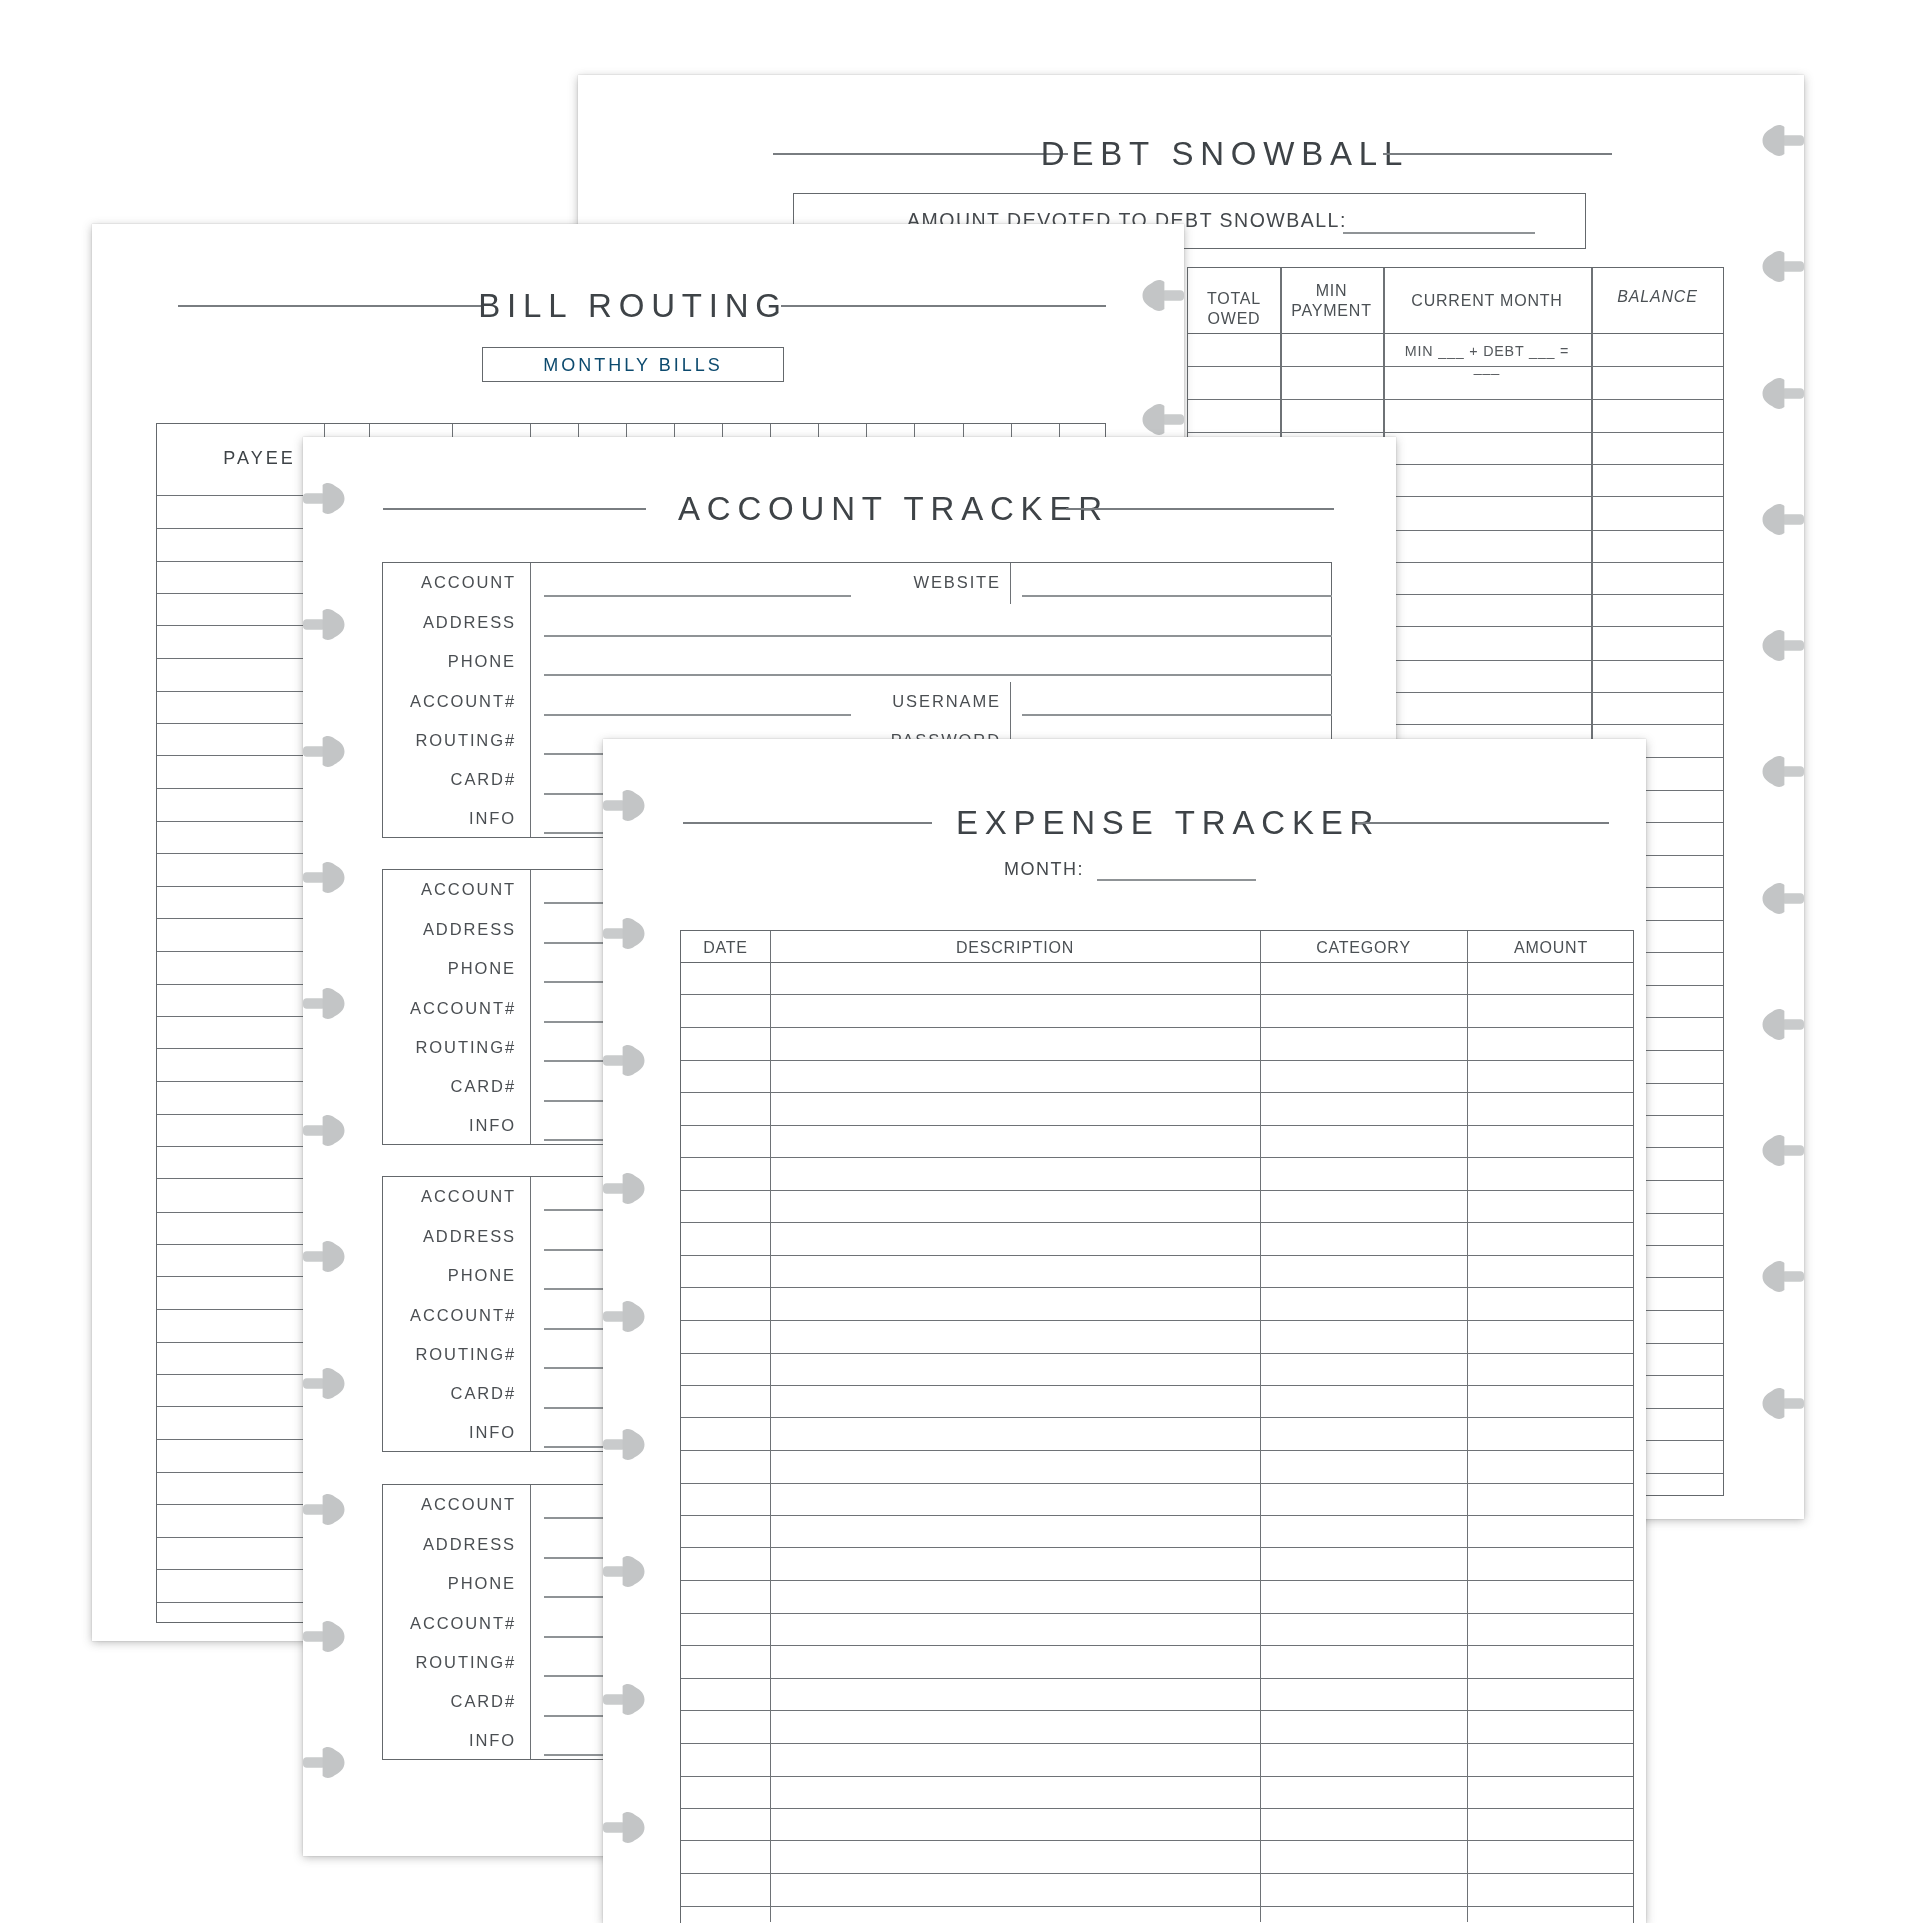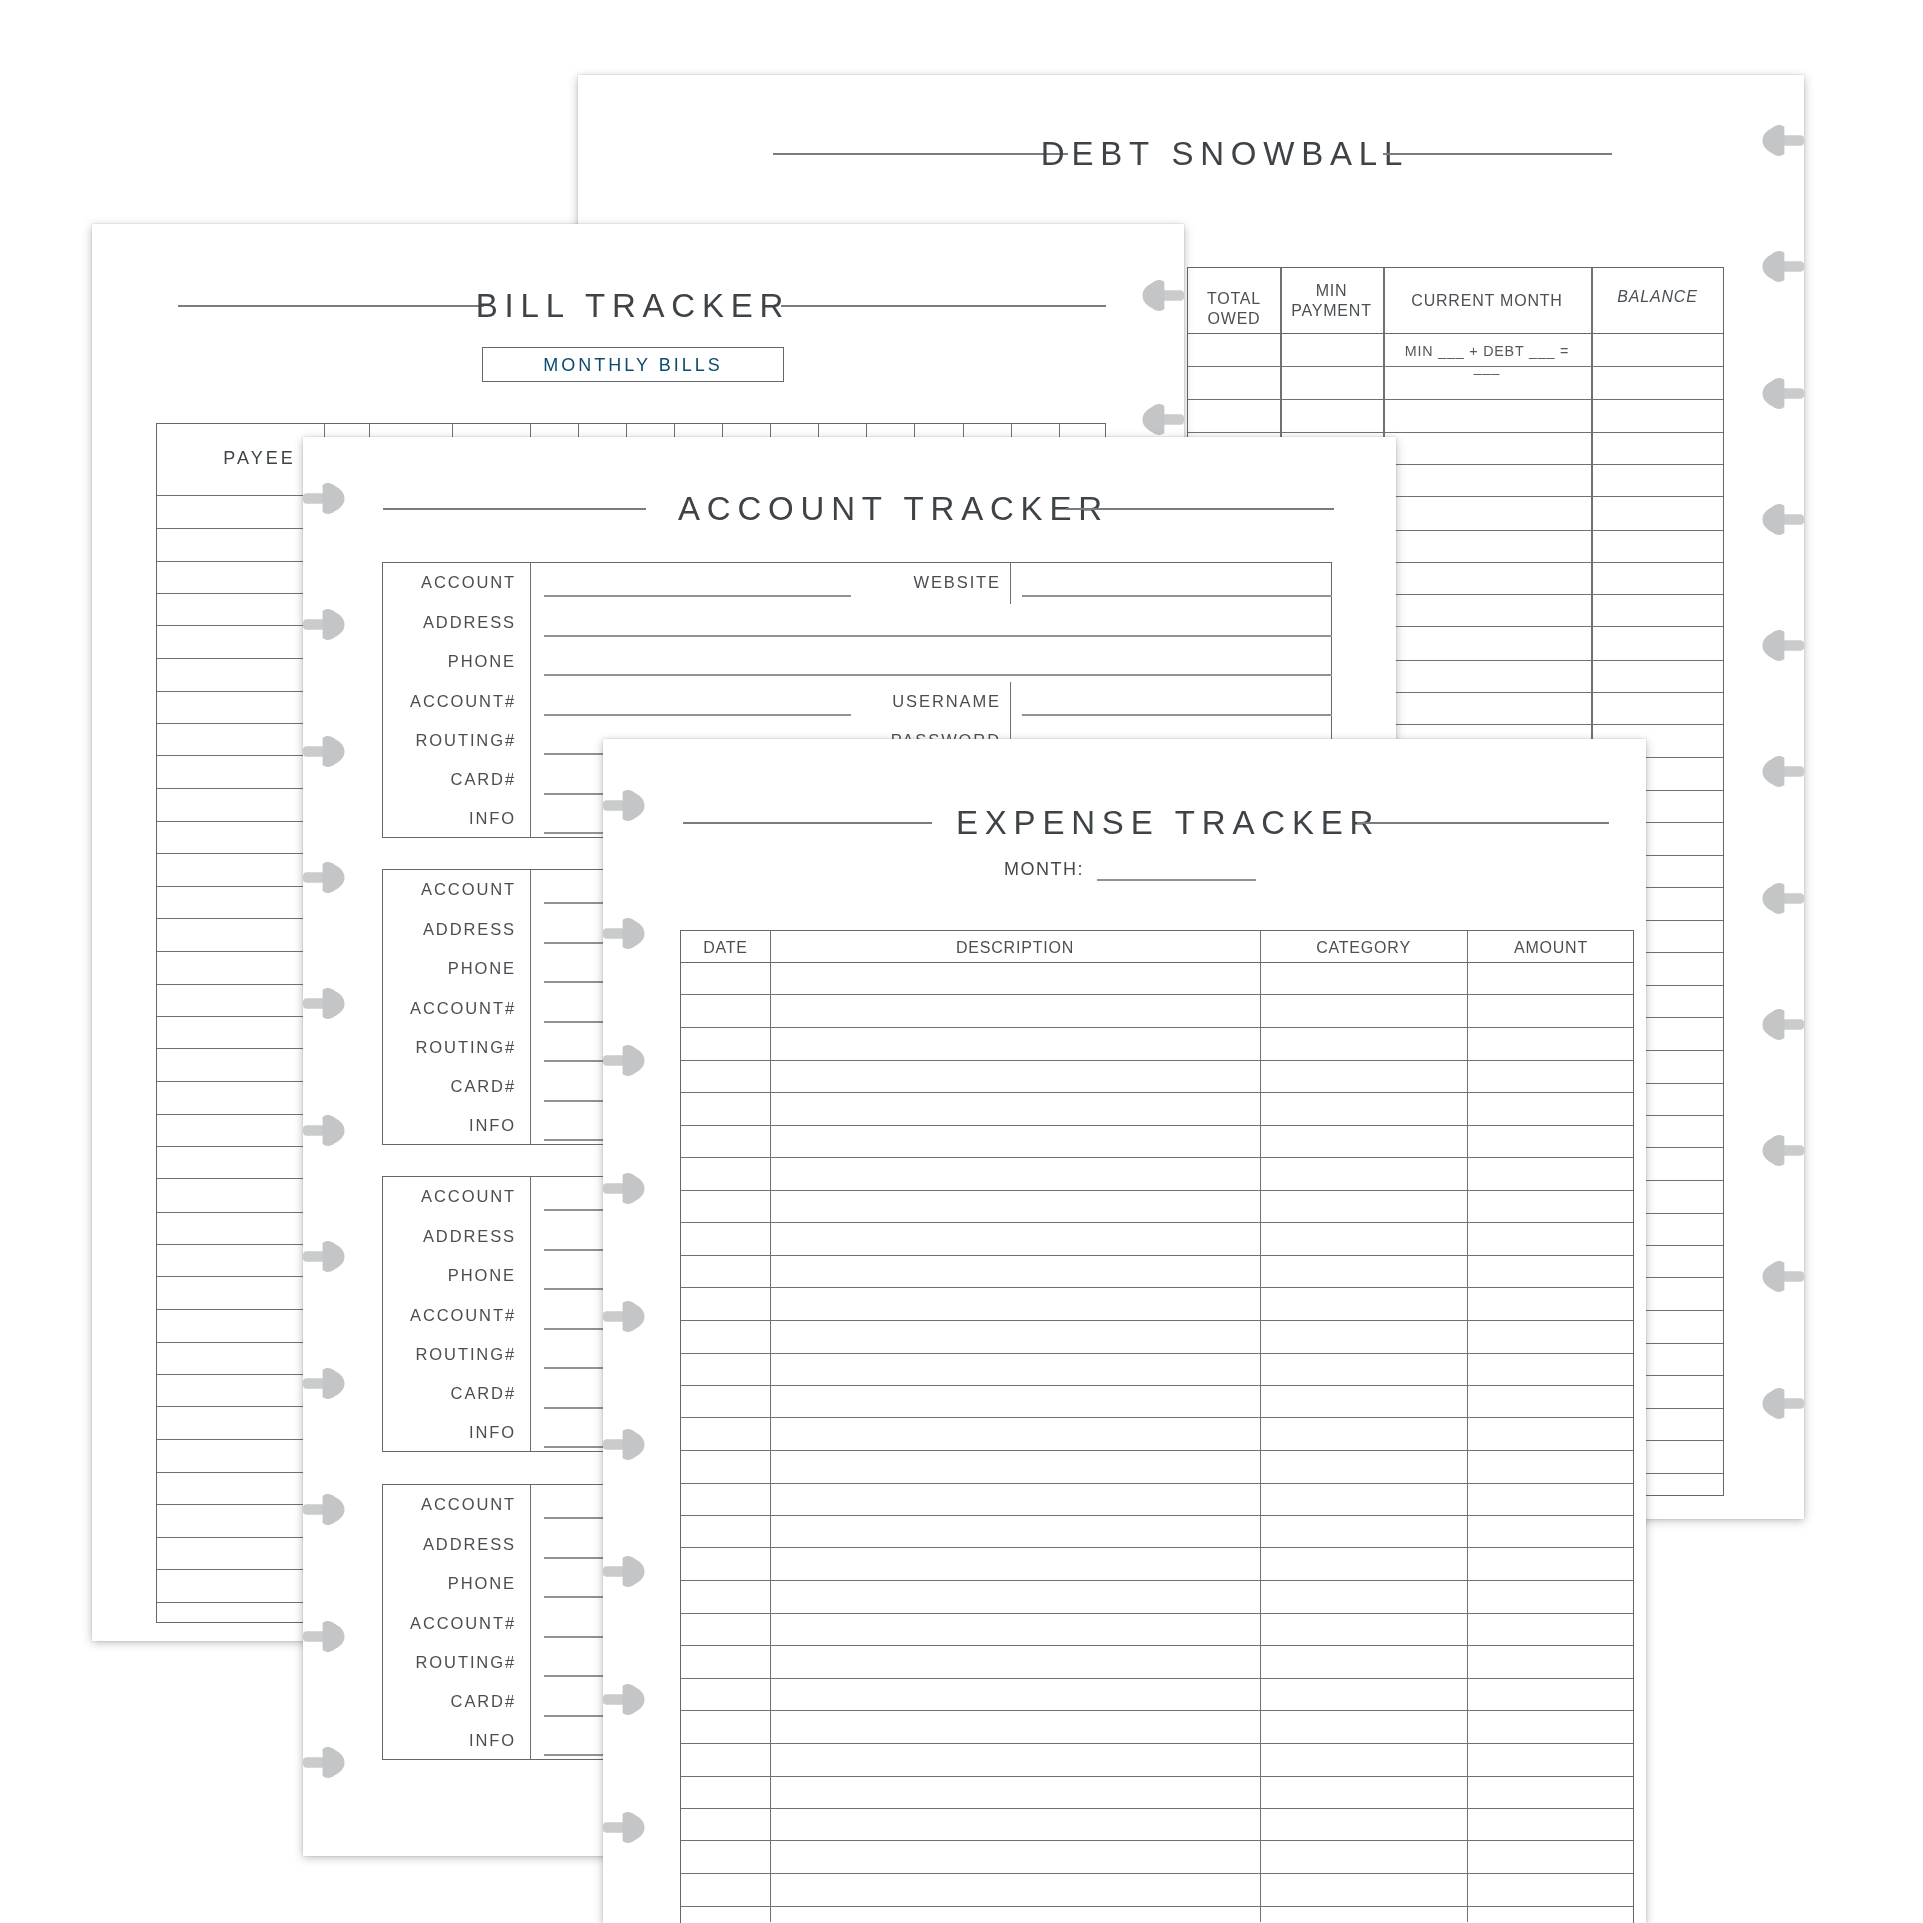--- a/index.html
+++ b/index.html
@@ -18,20 +18,24 @@
            text-align:center;line-height:1.25;}
 </style>
 </head>
 <body>
 
 <div class="page" id="page-debt" style="left:578px;top:75px;width:1226px;height:1444px;z-index:1;">
   <div class="hline" style="left:195px;top:78px;width:295px;"></div>
   <div class="page-title" style="left:459px;top:60px;width:376px;">DEBT SNOWBALL</div>
   <div class="hline" style="left:805px;top:78px;width:229px;"></div>
 
+  <div class="boxed" style="left:215px;top:118px;width:793px;height:56px;">
+    <div class="abs" style="left:113px;top:15px;font-size:19.5px;letter-spacing:1.5px;color:#44484c;">AMOUNT DEVOTED TO DEBT SNOWBALL:</div>
+    <div class="ansline" style="left:549px;top:38px;width:192px;"></div>
+  </div>
 
   <div class="boxed" id="debt-table" style="left:609px;top:192px;width:537px;height:1229px;">
     <div class="abs" style="left:0;top:0;right:0;height:65px;border-bottom:1.5px solid #64686c;"></div>
     <div class="vline" style="left:92px;top:0;height:1226px;"></div>
     <div class="vline" style="left:195px;top:0;height:1226px;"></div>
     <div class="vline" style="left:403px;top:0;height:1226px;"></div>
     <div class="colhead" style="left:7.5px;top:21px;width:77px;">TOTAL OWED</div>
     <div class="colhead" style="left:102px;top:12.8px;width:83px;">MIN PAYMENT</div>
     <div class="colhead" style="left:203px;top:22.5px;width:192px;">CURRENT MONTH</div>
     <div class="colhead" style="left:410px;top:19px;width:119px;font-style:italic;">BALANCE</div>
@@ -139,21 +143,21 @@
         <div style="transform:scaleX(-1);width:43px;height:35px;"><svg width="43" height="35" viewBox="0 0 57 46" xmlns="http://www.w3.org/2000/svg">
             <rect x="0" y="16" width="30" height="14" rx="5" fill="#c9cbcc"></rect>
             <path d="M26 5 C31 1 37 2 42 6 C51 11 55 16 55 23 C55 30 51 35 42 40 C37 44 31 45 26 41 Z" fill="#c3c5c6"></path>
           </svg></div>
       </div>
     </div>
 </div>
 
 <div class="page" id="page-bill" style="left:92px;top:224px;width:1092px;height:1417px;z-index:2;">
   <div class="hline" style="left:86px;top:81px;width:306px;"></div>
-  <div class="page-title" style="left:353px;top:63px;width:376px;">BILL TRACKER</div>
+  <div class="page-title" style="left:353px;top:63px;width:376px;">BILL ROUTING</div>
   <div class="hline" style="left:689px;top:81px;width:325px;"></div>
 
   <div class="boxed" style="left:390px;top:123px;width:302px;height:35px;">
     <div class="abs" style="left:0;top:6.8px;width:100%;text-align:center;font-size:18px;letter-spacing:3px;color:#0c4a6e;">MONTHLY BILLS</div>
   </div>
 
   <div class="boxed" id="bill-table" style="left:64px;top:199px;width:950px;height:1200px;border-width:1.1px;">
     <div class="abs" style="left:0;top:0;right:0;height:71px;border-bottom:0.8px solid #6e7276;"></div>
     <div class="abs" style="left:35px;top:24px;width:135px;text-align:center;font-size:18px;letter-spacing:3px;color:#3e4347;">PAYEE</div>
     <div id="bill-ticks">

